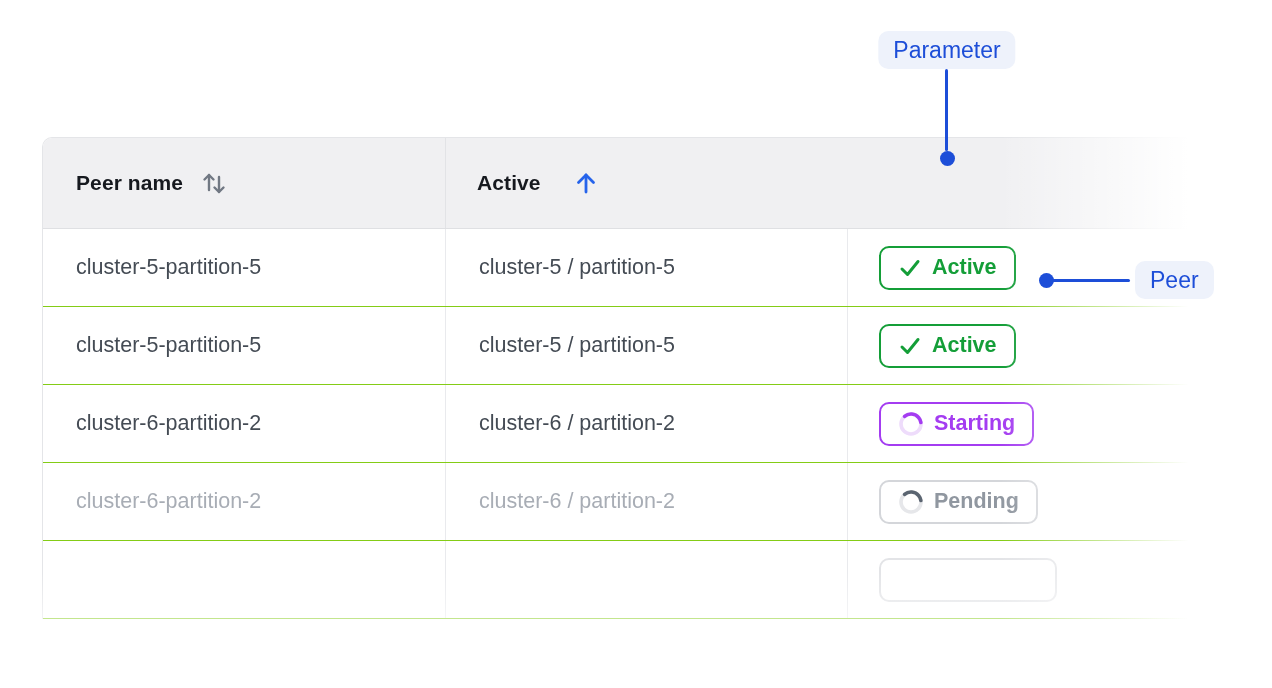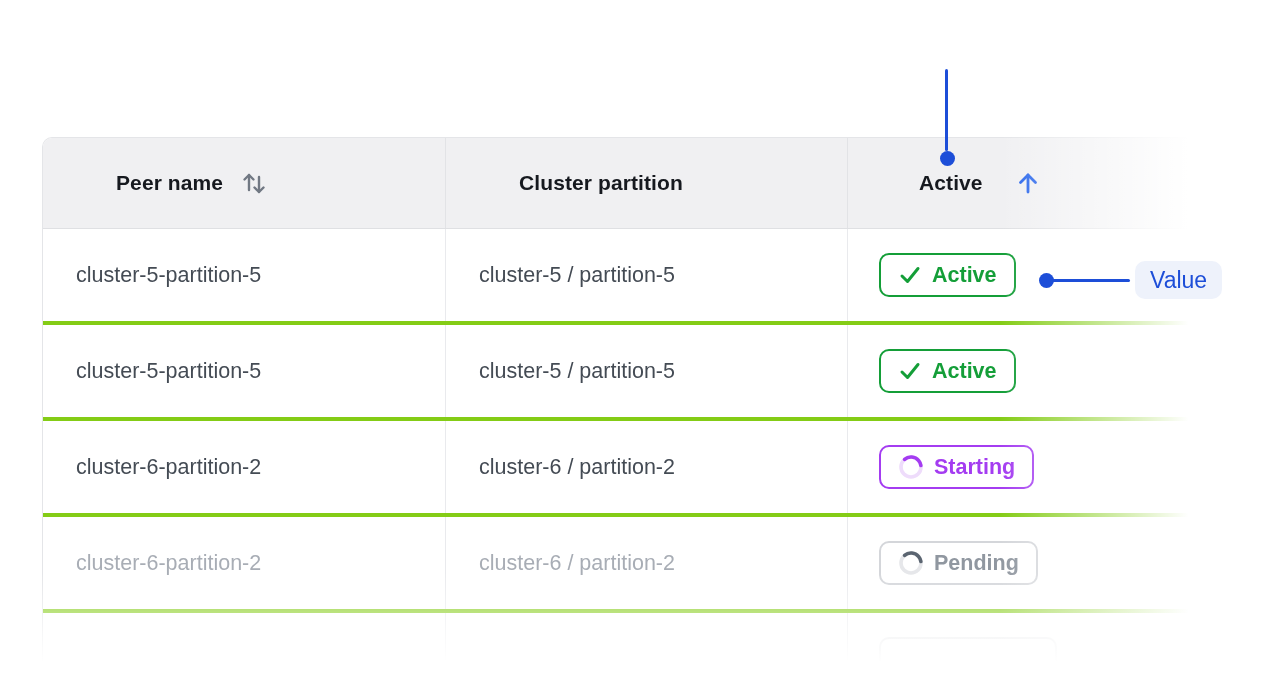--- a/index.html
+++ b/index.html
@@ -37,29 +37,28 @@
     display: flex;
     align-items: center;
     gap: 16px;
     padding-left: 33px;
     font-size: 21px;
     font-weight: 700;
     color: #16191f;
     letter-spacing: 0.1px;
     border-right: 1px solid #e2e3e6;
     cursor: pointer;
-    margin-left: 40px;
   }
   .th:last-child { border-right: none; padding-left: 31px; }
 
   .row {
     display: grid;
     grid-template-columns: 403px 402px 1fr;
-    height: 96px;
-    border-bottom: 4px solid #84cc16;
+    height: 78px;
+    border-bottom: 1px solid #84cc16;
     background: #fff;
   }
   .td {
     display: flex;
     align-items: center;
     padding-left: 33px;
     font-size: 21.5px;
     color: #444b54;
     border-right: 1px solid #e9eaed;
   }
@@ -147,23 +146,20 @@
         <span class="icon">
           <svg width="30" height="30" viewBox="0 0 30 30" fill="none" stroke="#717883" stroke-width="2.4" stroke-linecap="round" stroke-linejoin="round">
             <path d="M10 22 V7"></path>
               <path d="M5.5 11.5 L10 7 L14.5 11.5"></path>
             <path d="M20 9 V24"></path>
               <path d="M15.5 19.5 L20 24 L24.5 19.5"></path>
           </svg>
         </span>
       </div>
       <div class="th">
-        <span>Cluster partition</span>
-      </div>
-      <div class="th">
         <span>Active</span>
         <span class="icon" style="margin-left:14px;">
           <svg width="30" height="30" viewBox="0 0 30 30" fill="none" stroke="#2563eb" stroke-width="2.8" stroke-linecap="round" stroke-linejoin="round">
             <path d="M15 24 V7"></path>
               <path d="M7.5 14.5 L15 7 L22.5 14.5"></path>
           </svg>
         </span>
       </div>
     </div>
 
@@ -261,22 +257,25 @@
           <span></span>
         </span>
       </div>
     </div>
 
   </div>
 
   <div class="fade-right"></div>
   <div class="fade-bottom"></div>
 
+  <div class="pill pill-parameter">
+    <span>Parameter</span>
+  </div>
   <div class="vline"></div>
   <div class="conn-dot dot-parameter"></div>
 
   <div class="conn-dot dot-value"></div>
   <div class="hline"></div>
   <div class="pill pill-value">
-    <span>Value</span>
+    <span>Peer</span>
   </div>
 
 </div>
 
 </body></html>

